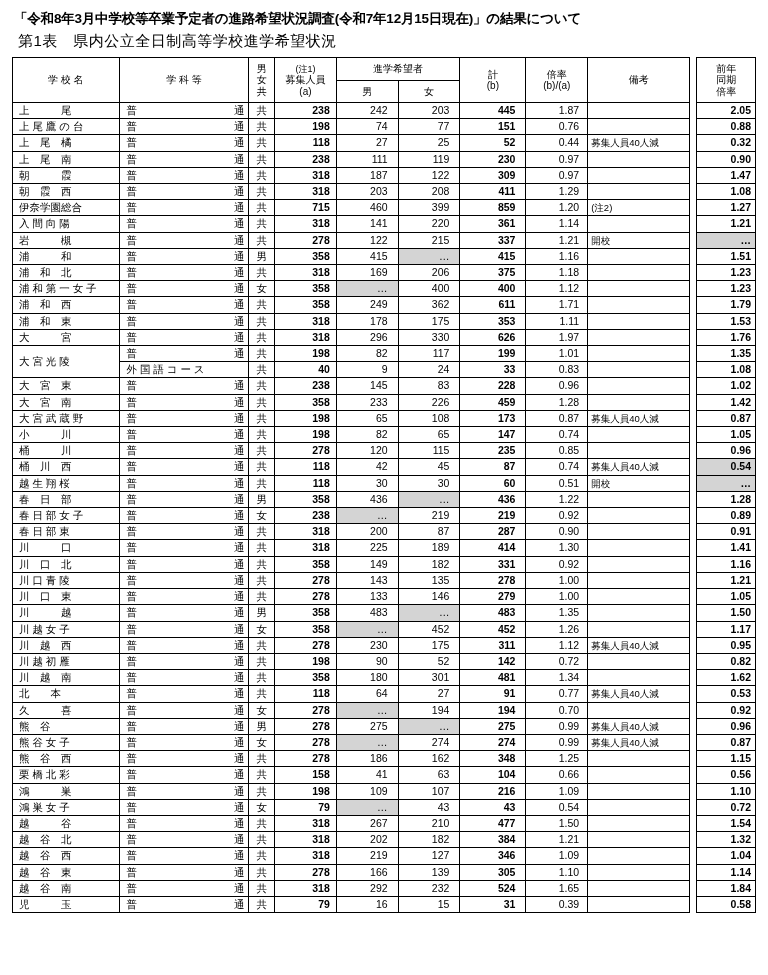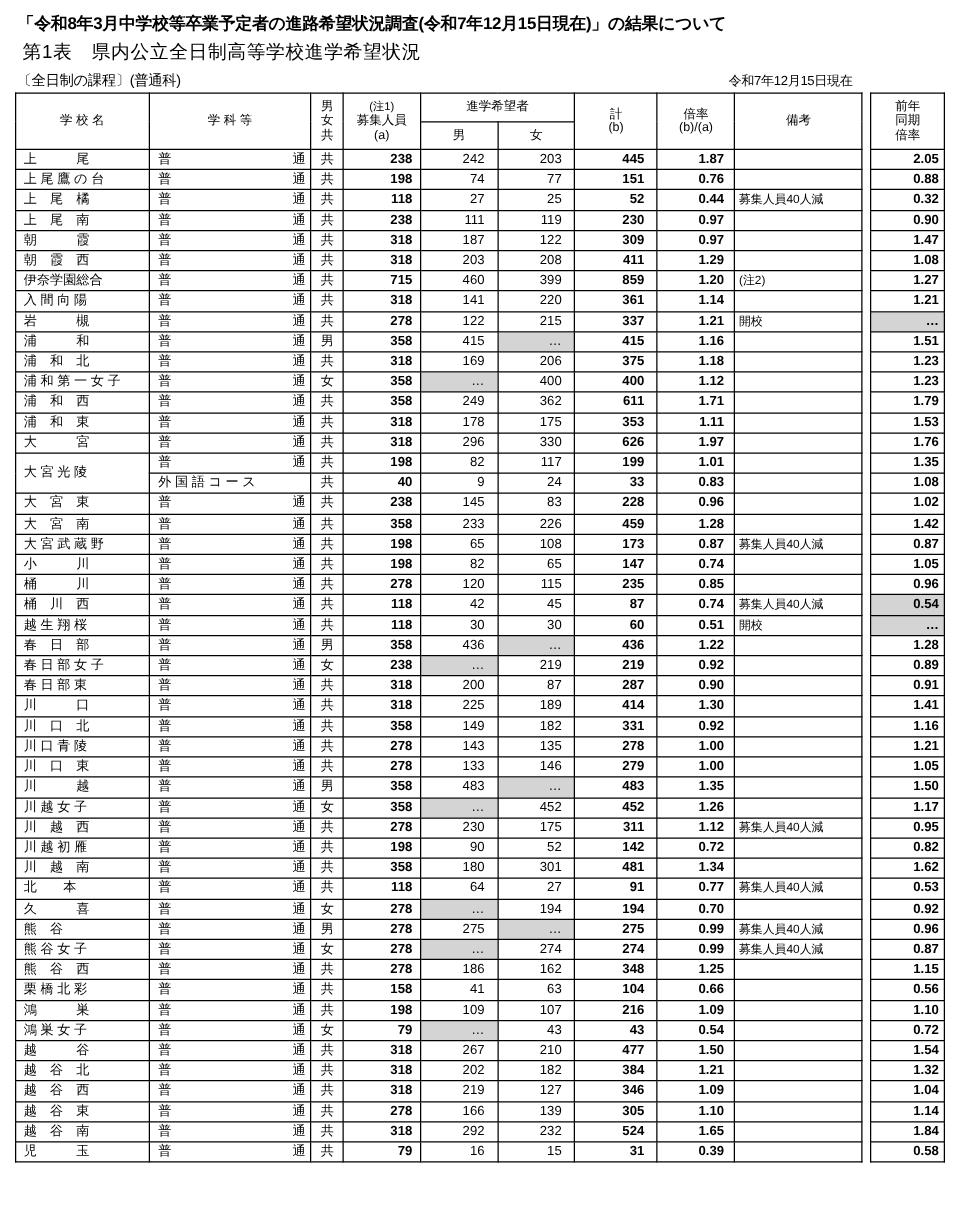--- a/index.html
+++ b/index.html
@@ -84,21 +84,21 @@
   }
   .main-table thead th { border-bottom: 0.8px solid #000; }
   .hdr-tall { height: 42px; }
   .c-school { width: 100px; text-align: left; padding-left: 2px; }
   .c-course { width: 122px; text-align: left; padding-left: 4px; }
   .c-sex { width: 24px; }
   .c-cap { width: 58px; font-weight: bold; padding-right: 6px; text-align: right; }
   .c-male { width: 58px; padding-right: 10px; text-align: right; }
   .c-female { width: 58px; padding-right: 10px; text-align: right; }
   .c-total { width: 62px; font-weight: bold; padding-right: 10px; text-align: right; }
-  .c-ratio { width: 58px; font-weight: bold; padding-right: 8px; text-align: right; }
+  .c-ratio { width: 58px; font-weight: normal; padding-right: 8px; text-align: right; }
   .c-note { width: 96px; text-align: left; padding-left: 3px; font-size: 9.5px; }
   .side-table .c-prev { width: 58px; font-weight: bold; padding-right: 4px; text-align: right; }
   .shade { background: #d4d4d4; }
   .school-name {
     display: flex;
     justify-content: space-between;
     padding: 0 6px 0 4px;
     letter-spacing: 0px;
   }
   .course-name {
@@ -112,24 +112,20 @@
   .vmid { vertical-align: middle; }
 </style>
 </head>
 <body>
 
 <div class="page">
 
   <div class="doc-title">「令和8年3月中学校等卒業予定者の進路希望状況調査(令和7年12月15日現在)」の結果について</div>
   <div class="table-title">第1表　県内公立全日制高等学校進学希望状況</div>
 
-  <div class="subhead-row">
-    <div class="subhead-left">〔全日制の課程〕(普通科)</div>
-    <div class="subhead-right">令和7年12月15日現在</div>
-  </div>
 
   <div class="table-wrap">
 
     <table class="main-table">
       <colgroup>
         <col style="width:100px">
           <col style="width:122px">
           <col style="width:24px">
         <col style="width:58px">
           <col style="width:58px">

